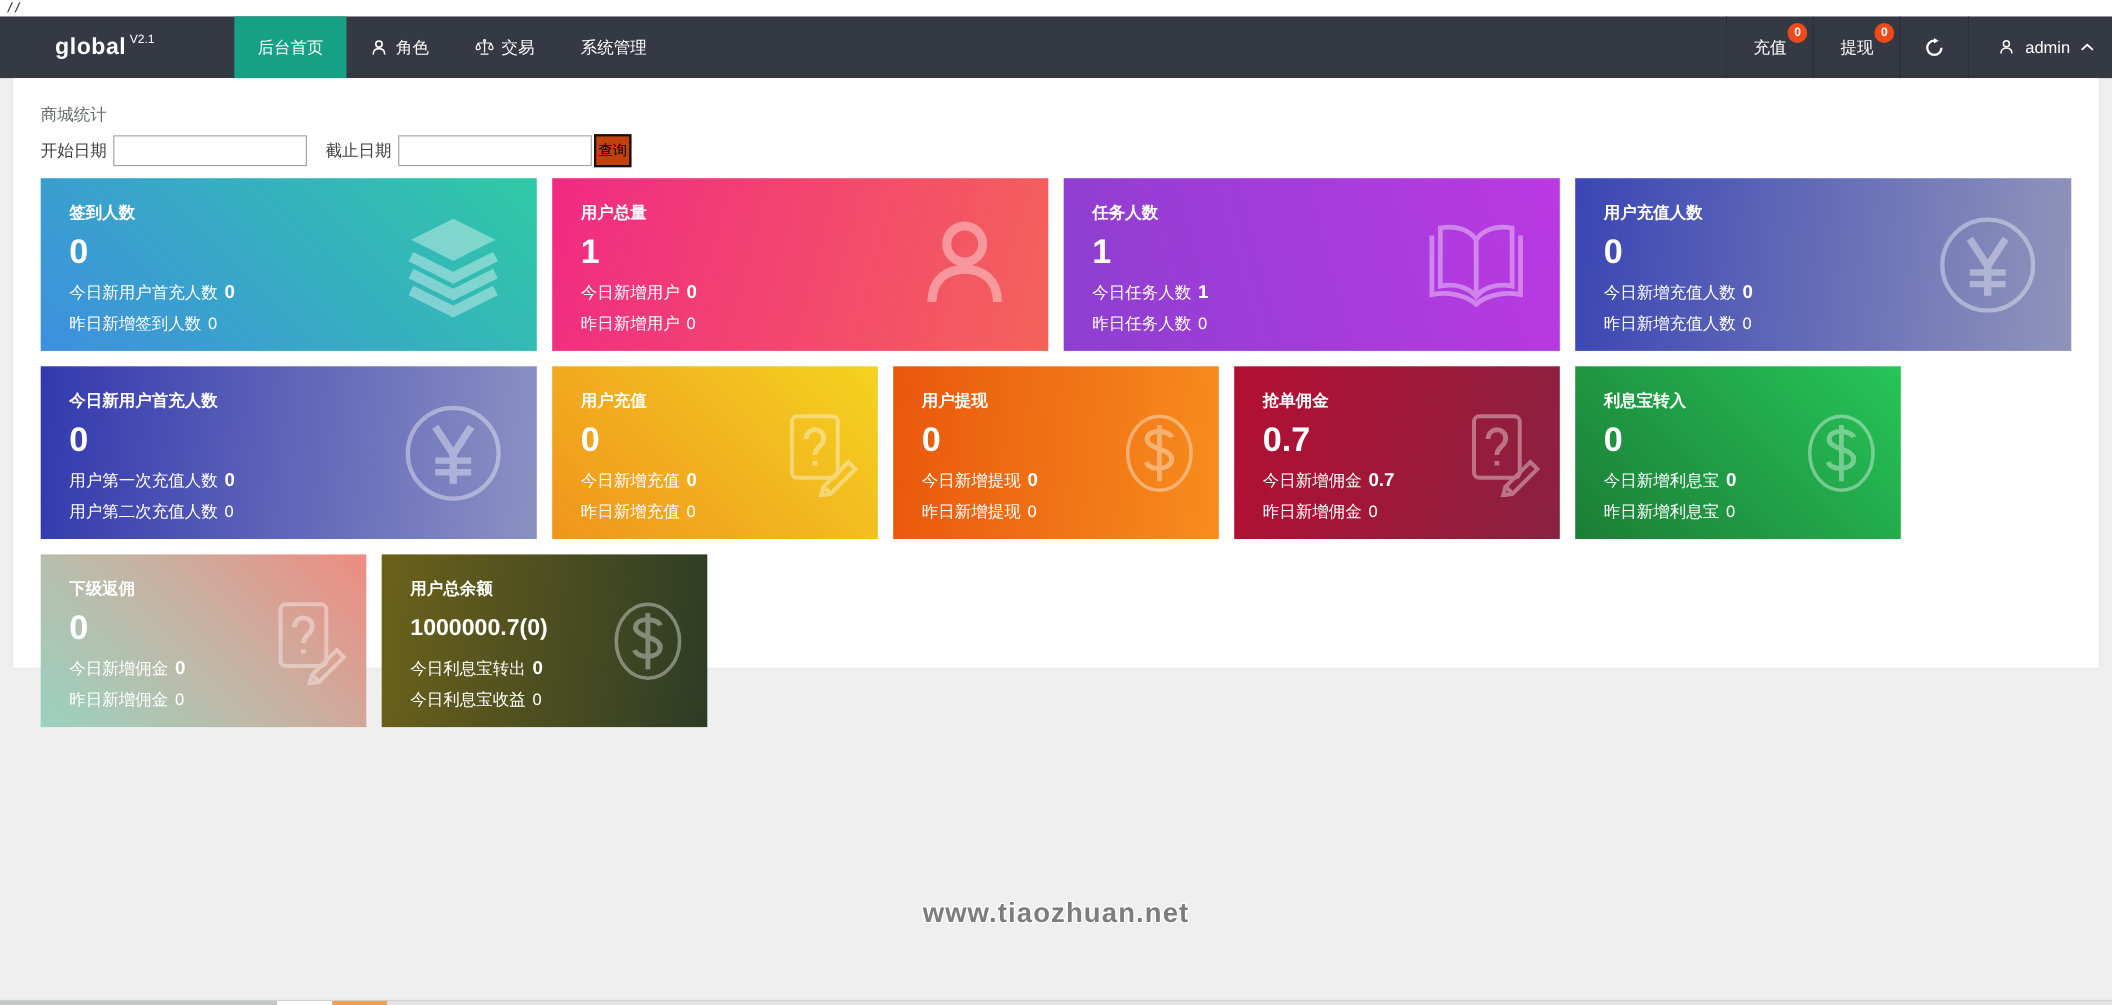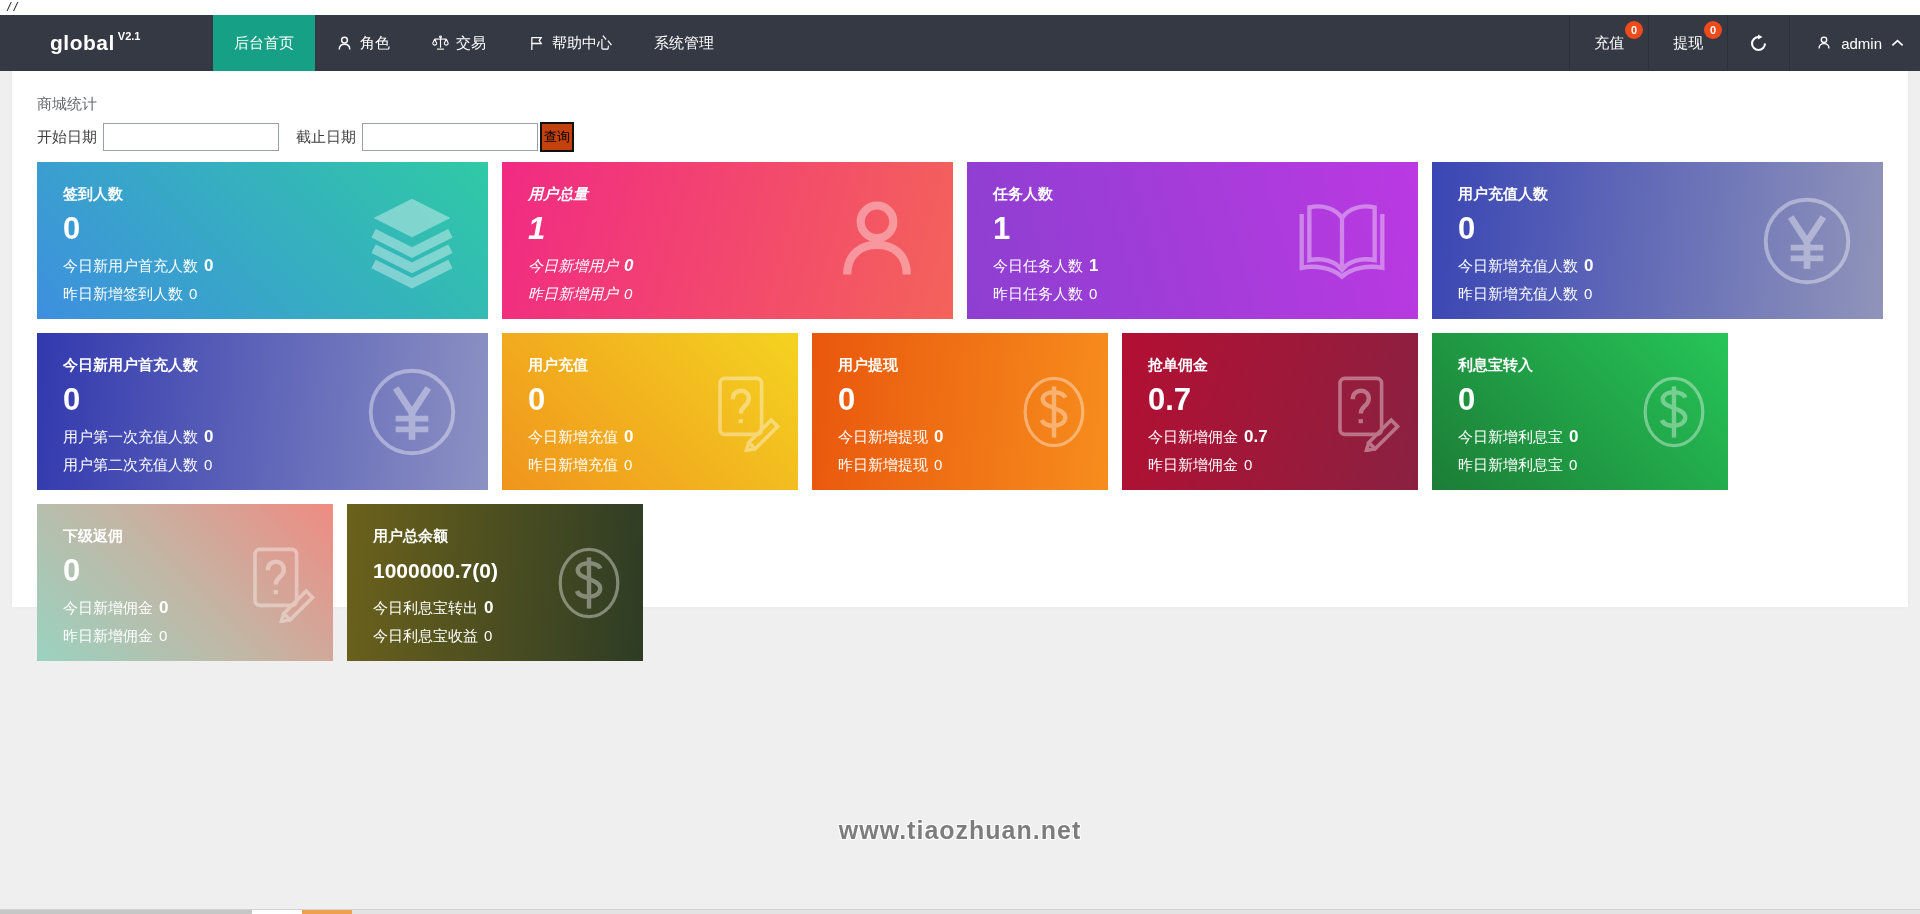--- a/index.html
+++ b/index.html
@@ -20,21 +20,21 @@
   
   .navbar {
     height:56px; background:#353944; color:#fff;
     display:flex; align-items:stretch;
   }
   .brand {
     width:213px; display:flex; align-items:center;
     padding-left:50px; cursor:pointer;
   }
   .brand-name { font-size:21px; font-weight:700; letter-spacing:.5px; }
-  .brand-version { font-size:11px; font-weight:700; margin-left:3px; position:relative; top:-7px; }
+  .brand-version { font-size:11px; font-weight:400; margin-left:3px; position:relative; top:-7px; }
   .menu { display:flex; height:100%; }
   .menu-item {
     display:flex; align-items:center; gap:7px;
     padding:0 21px; font-size:15px; color:#fff;
     text-decoration:none; cursor:pointer; white-space:nowrap;
   }
   .menu-item.active { background:#16a085; }
   .mi-icon svg { width:17px; height:17px; display:block; }
   .nav-right { margin-left:auto; display:flex; align-items:stretch; height:100%; }
   .actions-wrap { display:flex; height:100%; }
@@ -151,29 +151,20 @@
           <svg viewBox="0 0 20 20" fill="none" stroke="#fff" stroke-width="1.3">
             <path d="M10 2.4 V15"></path>
             <path d="M5.8 16.6 H14.2"></path>
             <path d="M3.2 4.8 H16.8"></path>
             <circle cx="10" cy="2.2" r="1.1"></circle>
             <path d="M3.2 4.8 L0.9 9.8 M3.2 4.8 L5.5 9.8 M0.9 9.8 A2.3 2.1 0 0 0 5.5 9.8"></path>
             <path d="M16.8 4.8 L14.5 9.8 M16.8 4.8 L19.1 9.8 M14.5 9.8 A2.3 2.1 0 0 0 19.1 9.8"></path>
           </svg>
         </span>
         <span class="mi-label">交易</span>
-      </a>
-      <a class="menu-item">
-        <span class="mi-icon">
-          <svg viewBox="0 0 20 20" fill="none" stroke="#fff" stroke-width="1.5">
-            <path d="M4.5 2.5 V17.5"></path>
-            <path d="M4.5 3.2 H15.5 L13.2 6.6 L15.5 10 H4.5"></path>
-          </svg>
-        </span>
-        <span class="mi-label">帮助中心</span>
       </a>
       <a class="menu-item">
         <span class="mi-label">系统管理</span>
       </a>
     </nav>
   <div class="nav-right">
     <div class="actions-wrap" id="actions">
         <a class="nav-action">
           <span class="na-label">充值</span>
           <span class="badge">0</span>
@@ -225,21 +216,21 @@
     <div class="card-line"><span class="cl-label">昨日新增签到人数</span><span class="cl-value v2">0</span></div>
     <span class="card-icon">
           <svg viewBox="0 0 100 100">
             <path d="M50 6 L90 26 L50 46 L10 26 Z" fill="#fff"></path>
             <path d="M10 42 L50 62 L90 42" stroke="#fff" stroke-width="10" fill="none"></path>
             <path d="M10 58 L50 78 L90 58" stroke="#fff" stroke-width="10" fill="none"></path>
             <path d="M10 74 L50 94 L90 74" stroke="#fff" stroke-width="10" fill="none"></path>
           </svg>
         </span>
   </div>
-      <div class="card w3" style="background: linear-gradient(105deg, rgb(241, 42, 131) 0%, rgb(244, 99, 90) 100%); font-style: italic;">
+      <div class="card w3" style="background: linear-gradient(105deg, rgb(241, 42, 131) 0%, rgb(244, 99, 90) 100%);">
     <div class="card-title">用户总量</div>
     <div class="card-value">1</div>
     <div class="card-line"><span class="cl-label">今日新增用户</span><span class="cl-value v1">0</span></div>
     <div class="card-line"><span class="cl-label">昨日新增用户</span><span class="cl-value v2">0</span></div>
     <span class="card-icon">
           <svg viewBox="0 0 20 20" fill="none" stroke="#fff" stroke-width="1.7">
             <circle cx="10" cy="6" r="3.4"></circle>
             <path d="M3.8 17 C3.8 12.6 6.8 10.8 10 10.8 C13.2 10.8 16.2 12.6 16.2 17"></path>
           </svg>
         </span>

